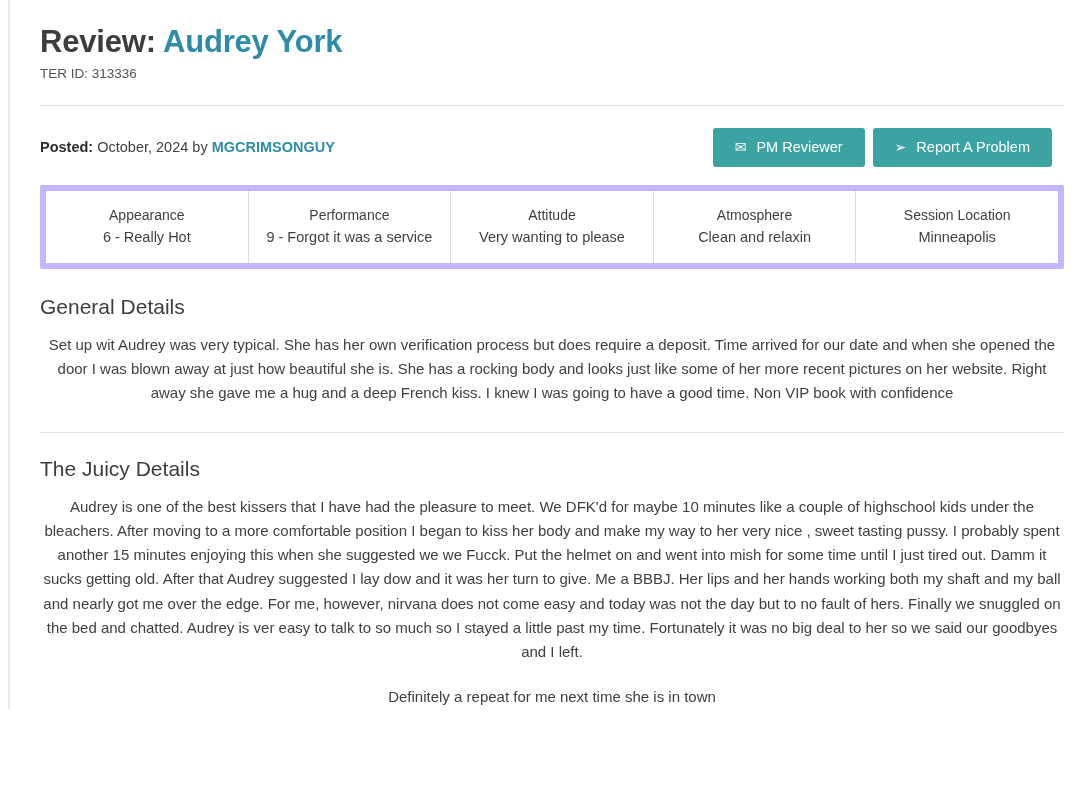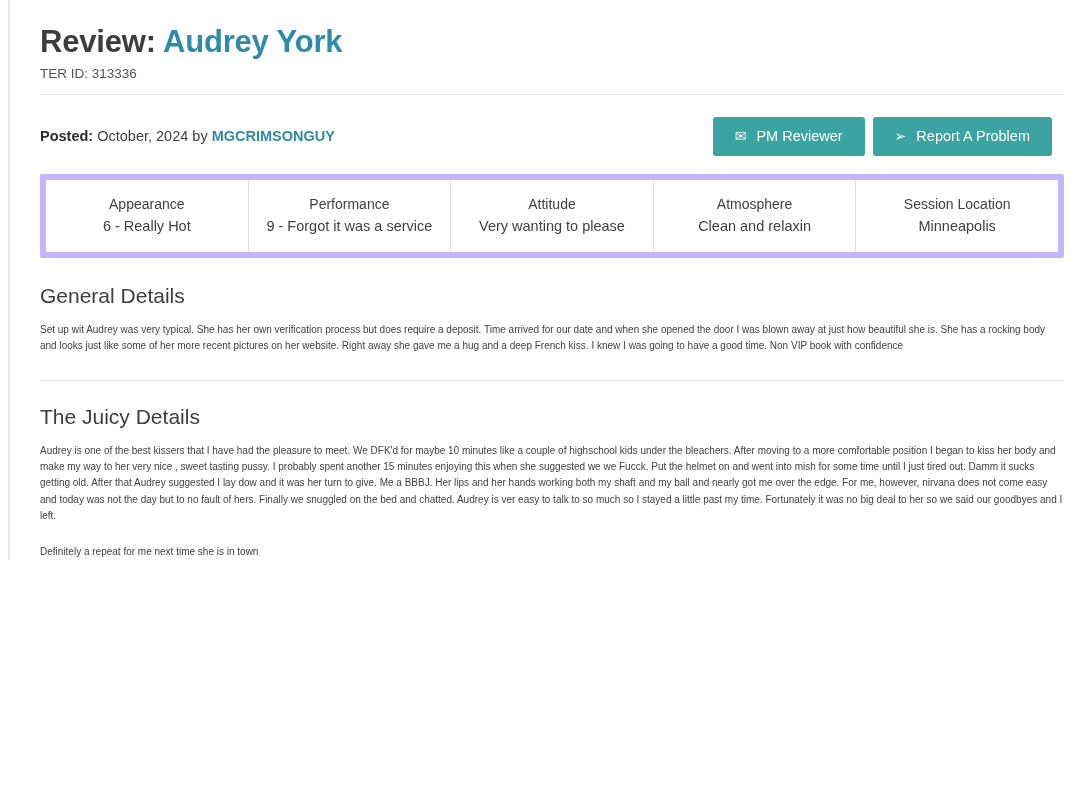--- a/index.html
+++ b/index.html
@@ -34,21 +34,21 @@
     letter-spacing: -0.2px;
     margin: 0 0 6px 0;
     line-height: 1.15;
   }
   .title .name {
     color: #2f8ca8;
   }
   .ter-id {
     font-size: 13.5px;
     color: #555;
-    margin-bottom: 13px;
+    margin-bottom: 24px;
   }
   .rule {
     border: 0;
     border-top: 1px solid #e2e2e2;
     margin: 0;
   }
   
   .posted-row {
     display: flex;
     align-items: center;
@@ -109,25 +109,25 @@
     color: #3f3f3f;
   }
   
   .section-title {
     font-size: 21px;
     font-weight: normal;
     color: #3d3d3d;
     margin: 0 0 14px 0;
   }
   .body-text {
-    font-size: 10px;
+    font-size: 15px;
     line-height: 1.62;
     color: #3f3f3f;
     margin: 0 0 14px 0;
-    text-align: left;
+    text-align: center;
   }
   .section-sep {
     border: 0;
     border-top: 1px solid #e2e2e2;
     margin: 26px 0 24px 0;
   }
   .spacer-top { margin-top: 20px; }
 </style>
 </head>
 <body>

